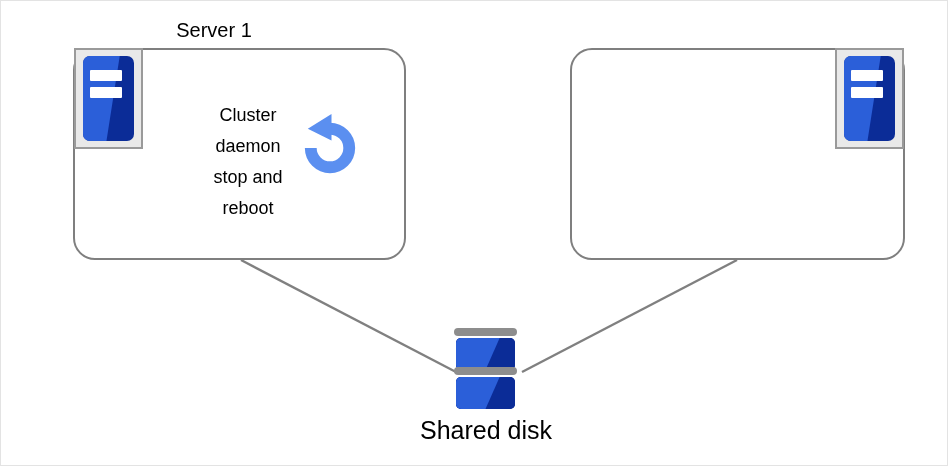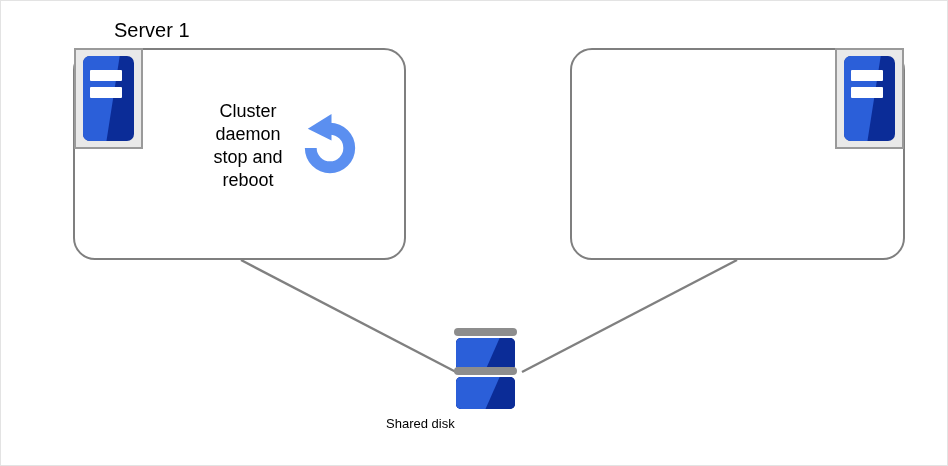--- a/index.html
+++ b/index.html
@@ -23,20 +23,21 @@
     position: absolute;
     left: 0;
     top: 0;
     width: 948px;
     height: 466px;
   }
   .node-title {
     position: absolute;
     font-size: 20px;
     color: #000000;
+    text-align: center;
     white-space: nowrap;
     line-height: 22px;
   }
   #server1-title { left: 113px; top: 18px; width: 200px; }
   #server2-title { left: 610px; top: 18px; width: 200px; }
 
   .server-box {
     position: absolute;
     box-sizing: border-box;
     border: 2px solid #7f7f7f;
@@ -76,21 +77,21 @@
     height: 13%;
     background: #ffffff;
     border-radius: 1px;
   }
   .icon-bar.b1 { top: 16%; }
   .icon-bar.b2 { top: 36%; }
 
   .body-text {
     position: absolute;
     font-size: 18px;
-    line-height: 23px;
+    line-height: 31px;
     color: #000000;
     text-align: center;
     white-space: pre-line;
   }
   #server1-body-text { left: 181px; top: 99px; width: 132px; }
 
   .refresh-icon {
     position: absolute;
     left: 292px;
     top: 110px;
@@ -125,22 +126,23 @@
     background: #0b2c97;
   }
   .disk-platter.p1 { top: 10px; }
   .disk-platter.p2 { top: 49px; }
 
   .disk-label {
     position: absolute;
     left: 385px;
     top: 415px;
     width: 200px;
-    font-size: 13px;
+    font-size: 25px;
     color: #000000;
+    text-align: center;
     white-space: nowrap;
   }
 </style>
 </head>
 <body>
 
 <div id="canvas">
 
   <svg class="svg-layer" viewBox="0 0 948 466">
     <defs>

